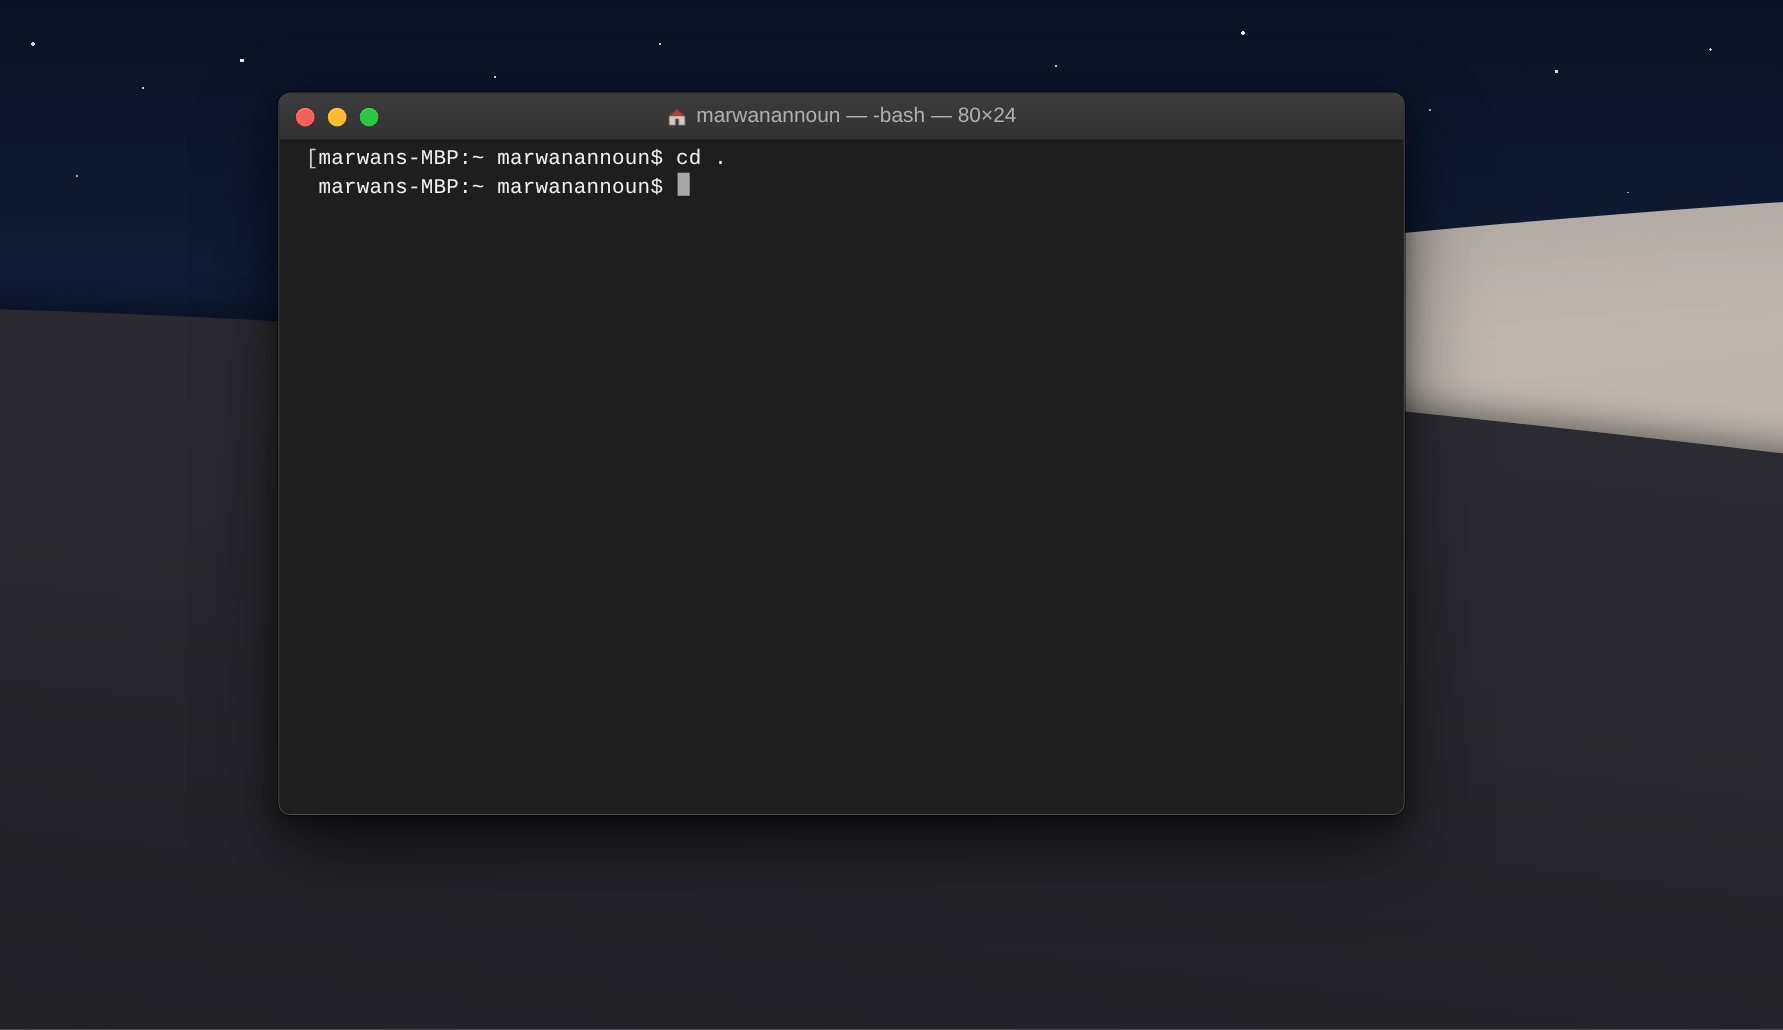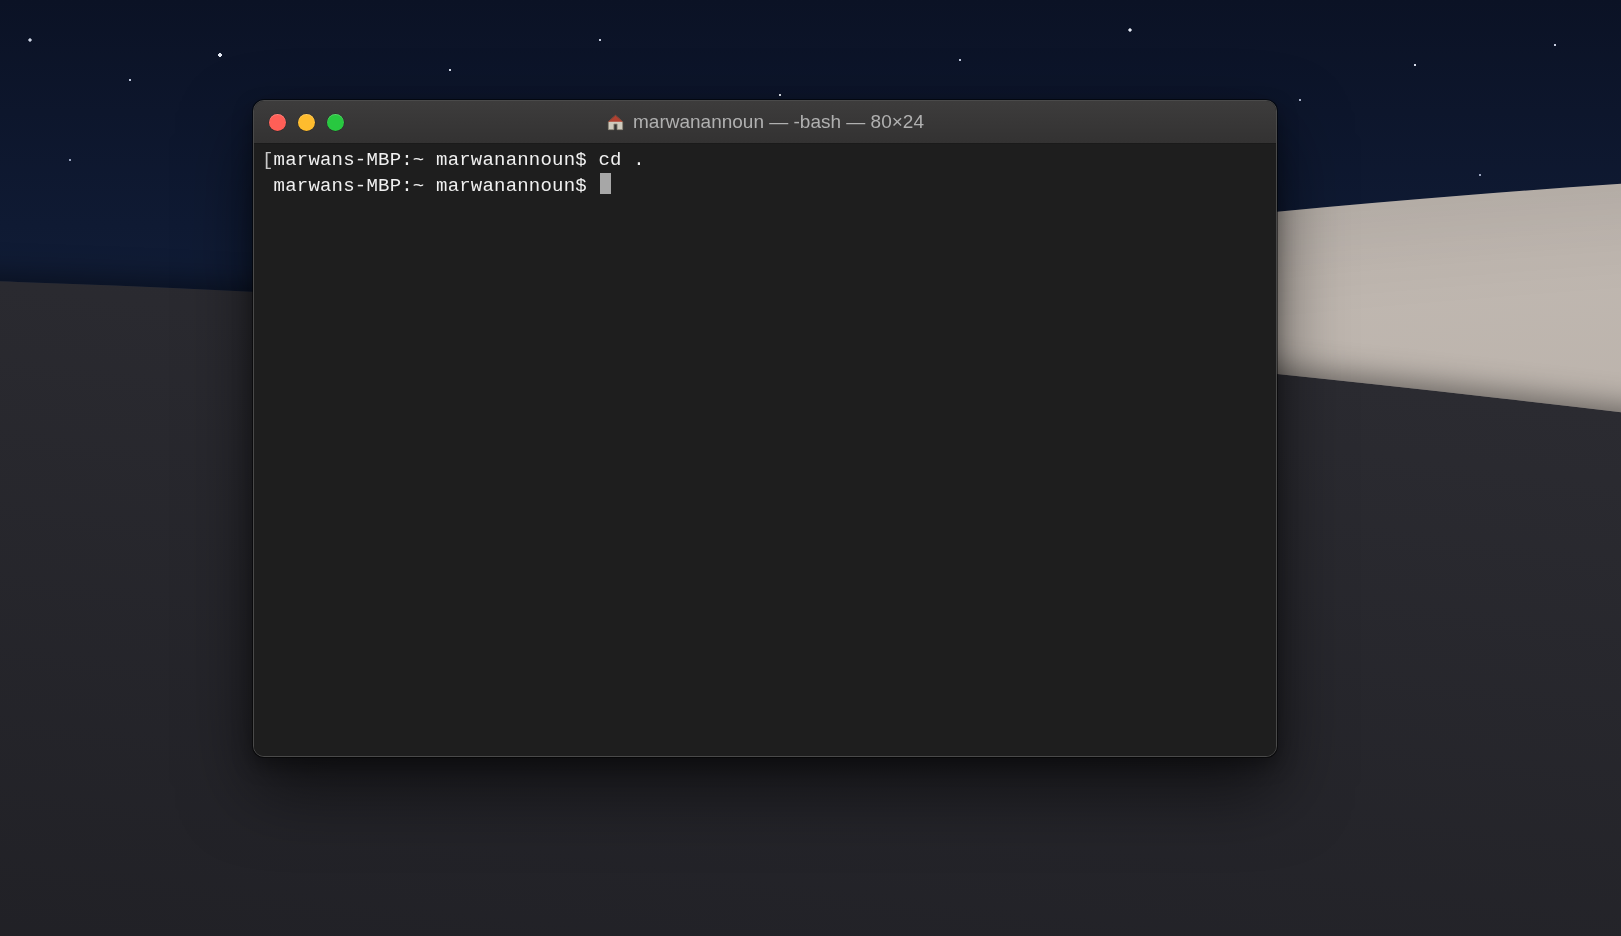--- a/index.html
+++ b/index.html
@@ -63,21 +63,21 @@
     background: linear-gradient(180deg, #2b2b31 0%, #1d1d22 45%, #15151a 100%);
     border-top-left-radius: 60% 14%;
     border-top-right-radius: 60% 14%;
     box-shadow: 0 -6px 30px rgba(0,0,0,0.45);
   }
 
   
   .window {
     position: absolute;
     left: 253px;
-    top: 100px;
+    top: 84px;
     width: 1022px;
     border-radius: 11px;
     background: #1e1e1e;
     border: 1px solid #4a4a4a;
     box-shadow:
       0 32px 70px rgba(0,0,0,0.55),
       0 8px 20px rgba(0,0,0,0.35),
       0 0 0 1px rgba(0,0,0,0.5);
     overflow: hidden;
   }
@@ -117,21 +117,21 @@
     user-select: none;
   }
   .home-icon svg { display:block; }
 
   .term-body {
     background: #1e1e1e;
     color: #f0f0f0;
     font-family: "SF Mono", Menlo, Consolas, "Liberation Mono", monospace;
     font-size: 19px;
     line-height: 25px;
-    padding: 4px 8px 8px 8px;
+    padding: 4px 8px 8px 24px;
     min-height: 600px;
     white-space: pre;
     letter-spacing: .2px;
     cursor: text;
   }
   .term-line { display: block; }
   .opening-bracket { color:#c8c8c8; }
 
   .caret {
     display: inline-block;

